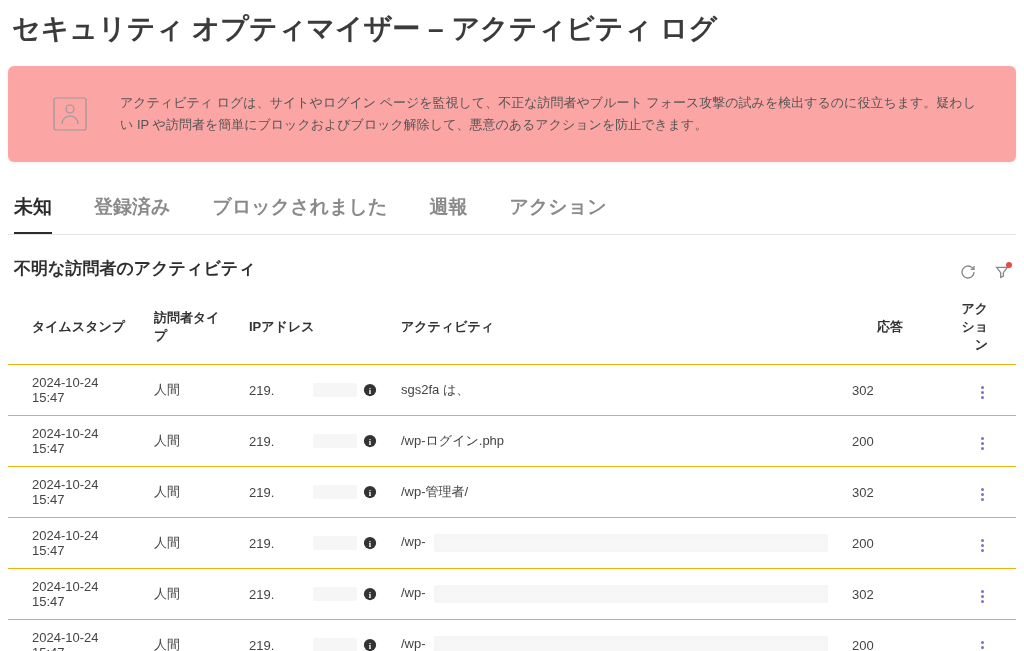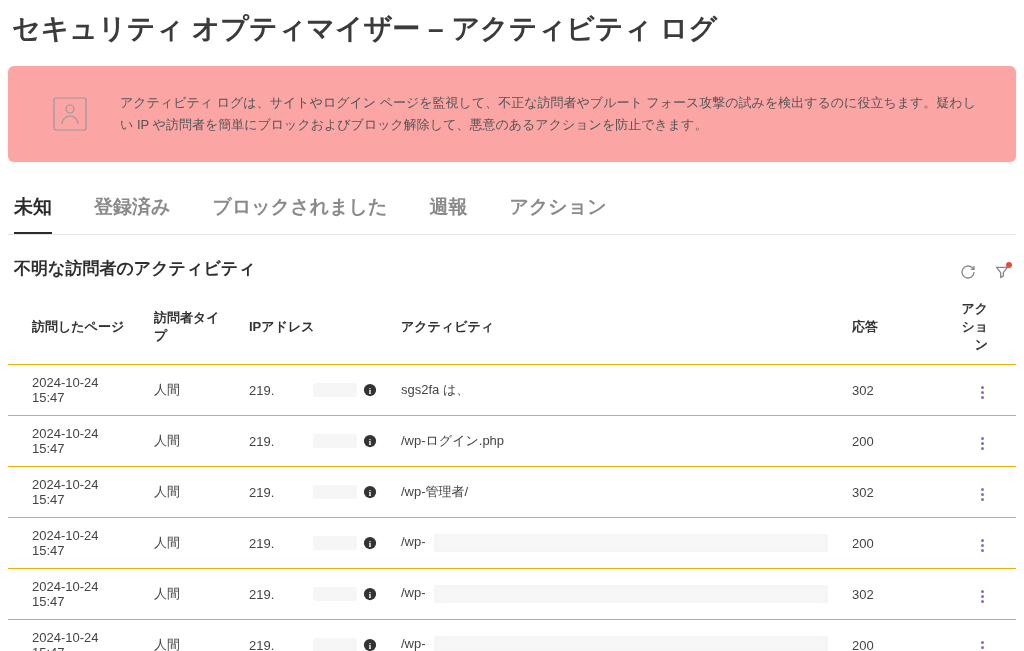--- a/index.html
+++ b/index.html
@@ -14,21 +14,21 @@
 .tab.active { color: #2b2b2b; border-bottom-color: #2b2b2b; }
 .section-header { display: flex; justify-content: space-between; align-items: flex-end; padding: 0 6px 10px; }
 .section-title { font-size: 17px; font-weight: 700; color: #2f2f2f; }
 .section-actions { display: flex; gap: 18px; align-items: center; color: #888; }
 .icon-btn { cursor: pointer; display: flex; align-items: center; position: relative; }
 .icon-btn svg { width: 16px; height: 16px; }
 .notif-dot { position: absolute; top: -2px; right: -2px; width: 6px; height: 6px; background: #e84c3d; border-radius: 50%; }
 table { width: 100%; border-collapse: collapse; }
 th { text-align: left; font-size: 13px; font-weight: 700; color: #333; padding: 10px 8px 10px 16px; }
 th:first-child { padding-left: 24px; }
-th.response-col, th.action-col { text-align: left; }
+th.response-col, th.action-col { text-align: center; }
 th.action-col { text-align: right; padding-right: 28px; }
 tbody tr { border-top: 1px solid #eab308; }
 td { padding: 10px 8px 10px 16px; font-size: 13px; color: #444; vertical-align: middle; }
 td:first-child { padding-left: 24px; }
 .ip-cell { display: flex; align-items: center; gap: 6px; }
 .ip-text { min-width: 58px; }
 .ip-redact { display: inline-block; width: 44px; height: 14px; background: #f6f6f6; border-radius: 2px; }
 .info-dot { width: 14px; height: 14px; display: flex; align-items: center; justify-content: center; }
 .page-cell { display: flex; align-items: flex-start; gap: 8px; }
 .page-redact { flex: 1; height: 18px; background: #f7f7f7; border-radius: 2px; max-width: 420px; box-shadow: 0 0 8px rgba(0,0,0,0.02) inset; }
@@ -80,21 +80,21 @@
             <path d="M4 5h16l-6 8v5l-4 2v-7L4 5z"></path>
           </svg>
         <span class="notif-dot"></span>
       </div>
     </div>
   </div>
 
   <table>
     <thead>
       <tr>
-        <th class="col-ts">訪問したページ</th>
+        <th class="col-ts">タイムスタンプ</th>
         <th class="col-type">訪問者タイプ</th>
         <th class="col-ip">IPアドレス</th>
         <th>アクティビティ</th>
         <th class="col-resp response-col">応答</th>
         <th class="col-act action-col">アクション</th>
       </tr>
     </thead>
     <tbody id="log-body">
         <tr>
           <td>2024-10-24 15:47</td>

